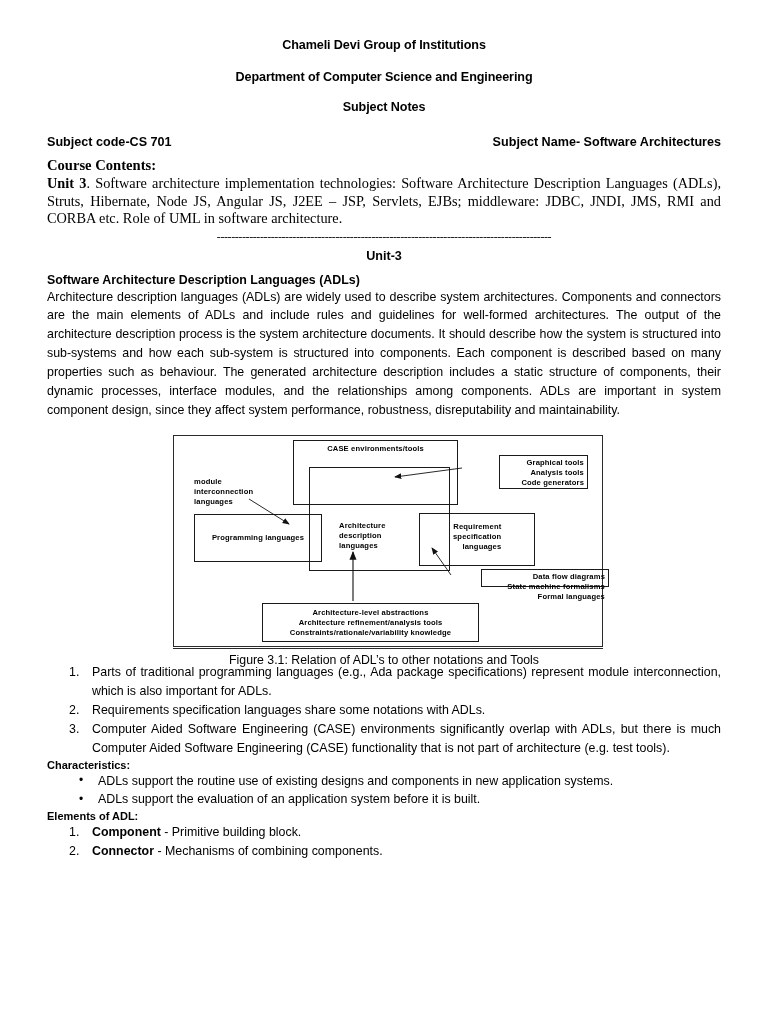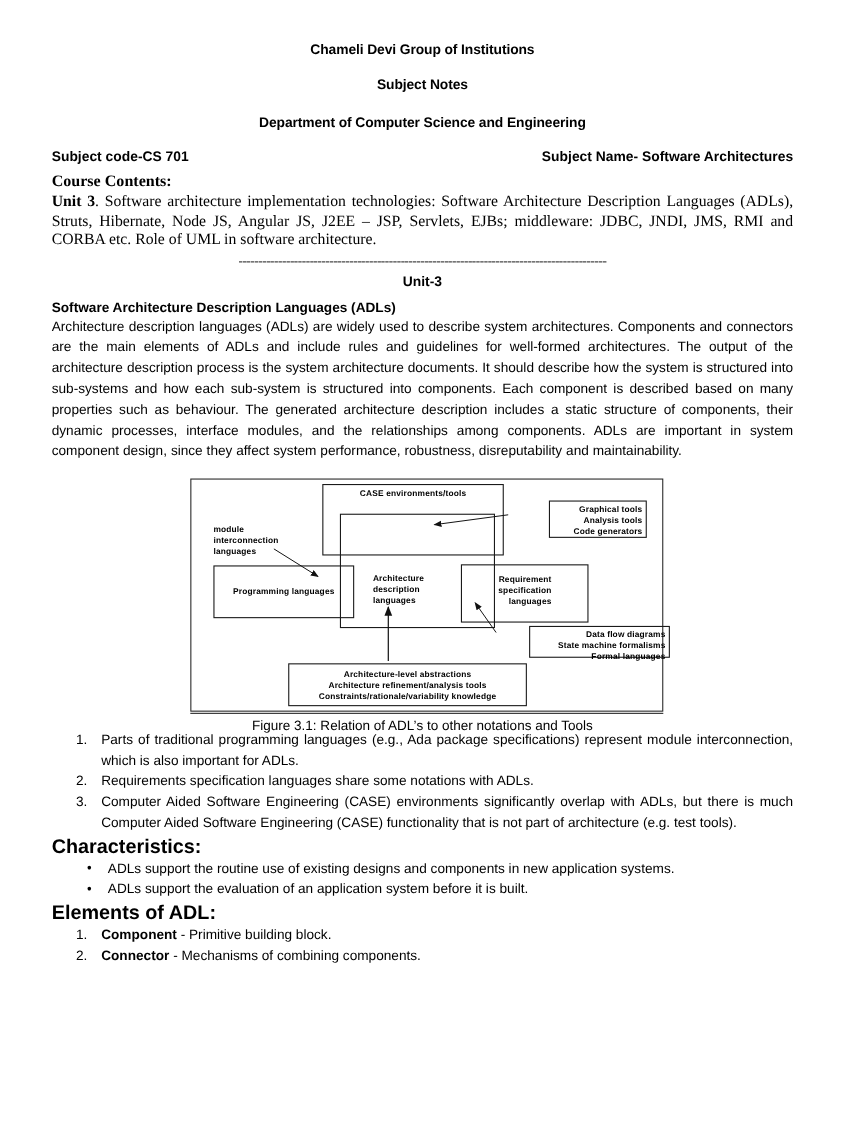--- a/index.html
+++ b/index.html
@@ -202,33 +202,33 @@
   }
   ul.bul > li > .mk {
     position: absolute;
     left: 32px;
     top: -0.5px;
     font-size: 12px;
   }
   .bold-inline { font-weight: bold; }
   .sub-head {
     font-weight: bold;
-    font-size: 18px;
+    font-size: 11px;
     margin: 1px 0 1px 0;
   }
 </style>
 </head>
 <body>
 
 <div class="page">
   <div class="content">
 
     <div class="hdr-center t1">Chameli Devi Group of Institutions</div>
+    <div class="hdr-center t2">Department of Computer Science and Engineering</div>
     <div class="hdr-center t3">Subject Notes</div>
-    <div class="hdr-center t2">Department of Computer Science and Engineering</div>
 
     <div class="subject-row">
       <span class="left">Subject code-CS 701</span>
       <span class="right">Subject Name- Software Architectures</span>
     </div>
 
     <div class="serif-head">Course Contents:</div>
     <p class="serif-block"><b>Unit 3</b><span>. Software architecture implementation technologies: Software Architecture Description Languages (ADLs), Struts, Hibernate, Node JS, Angular JS, J2EE – JSP, Servlets, EJBs; middleware: JDBC, JNDI, JMS, RMI and CORBA etc. Role of UML in software architecture.</span></p>
 
     <div class="dashes">---------------------------------------------------------------------------------------------</div>
@@ -271,21 +271,21 @@
         </div>
 
         <div class="dbox" style="left:245px; top:77px; width:116px; height:53px;">
           <div style="position:absolute; left:33px; top:8px; text-align:right;">
             <div>Requirement</div>
             <div>specification</div>
             <div>languages</div>
           </div>
         </div>
 
-        <div class="dbox lt" style="left:273px; top:133px; width:128px; height:29px;">
+        <div class="dbox lt" style="left:273px; top:133px; width:128px; height:18px;">
           <div>
             <div>Data flow diagrams</div>
             <div>State machine formalisms</div>
             <div>Formal languages</div>
           </div>
         </div>
 
         <div class="dbox" style="left:88px; top:167px; width:217px; height:39px;">
           <div style="position:absolute; left:0; right:0; top:4px; text-align:center;">
             <div>Architecture-level abstractions</div>

